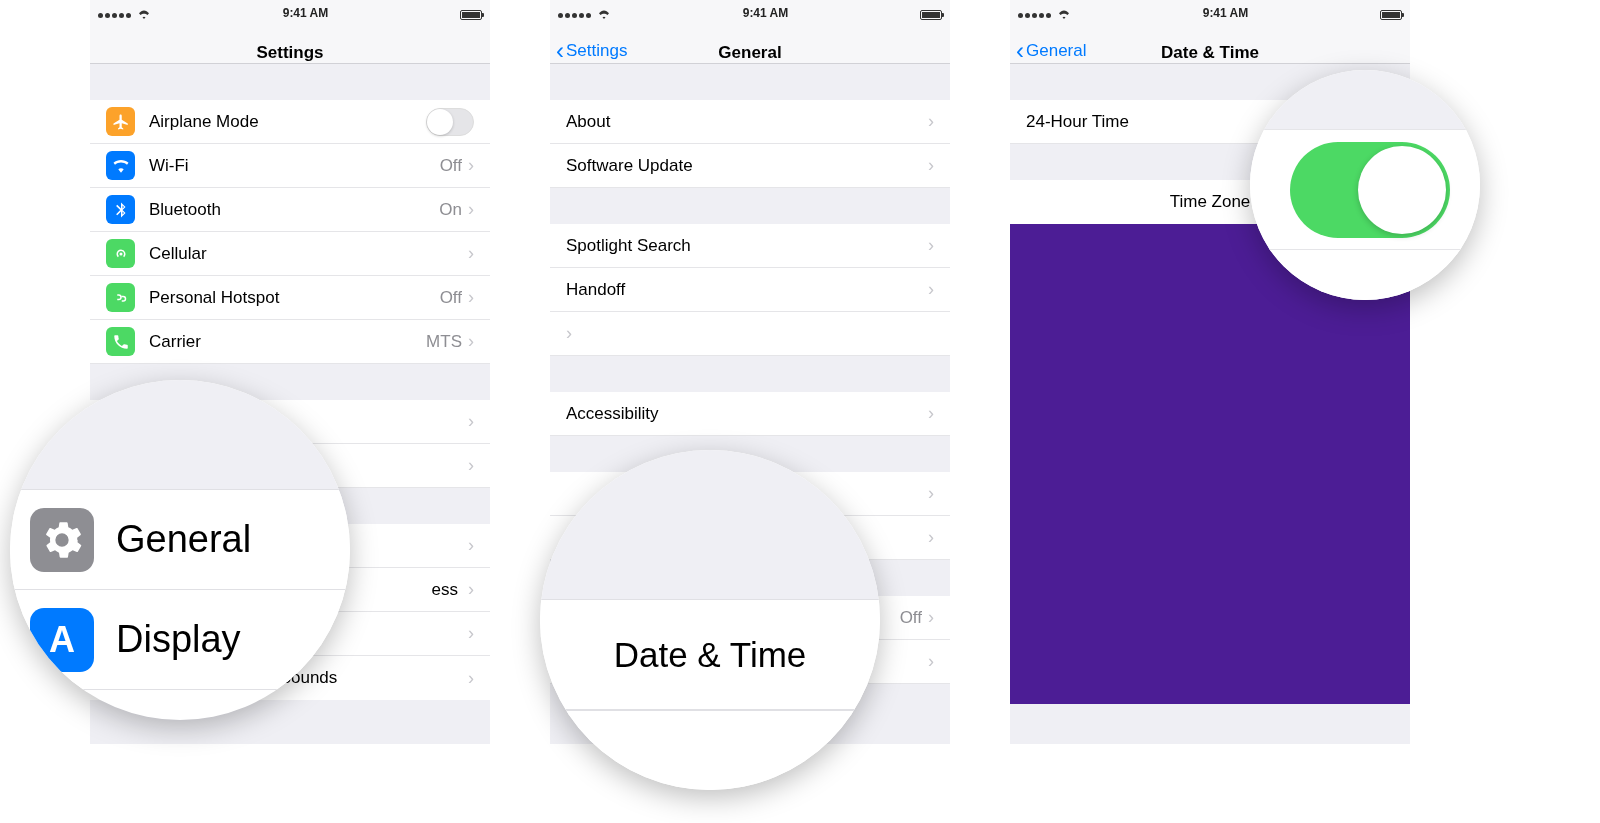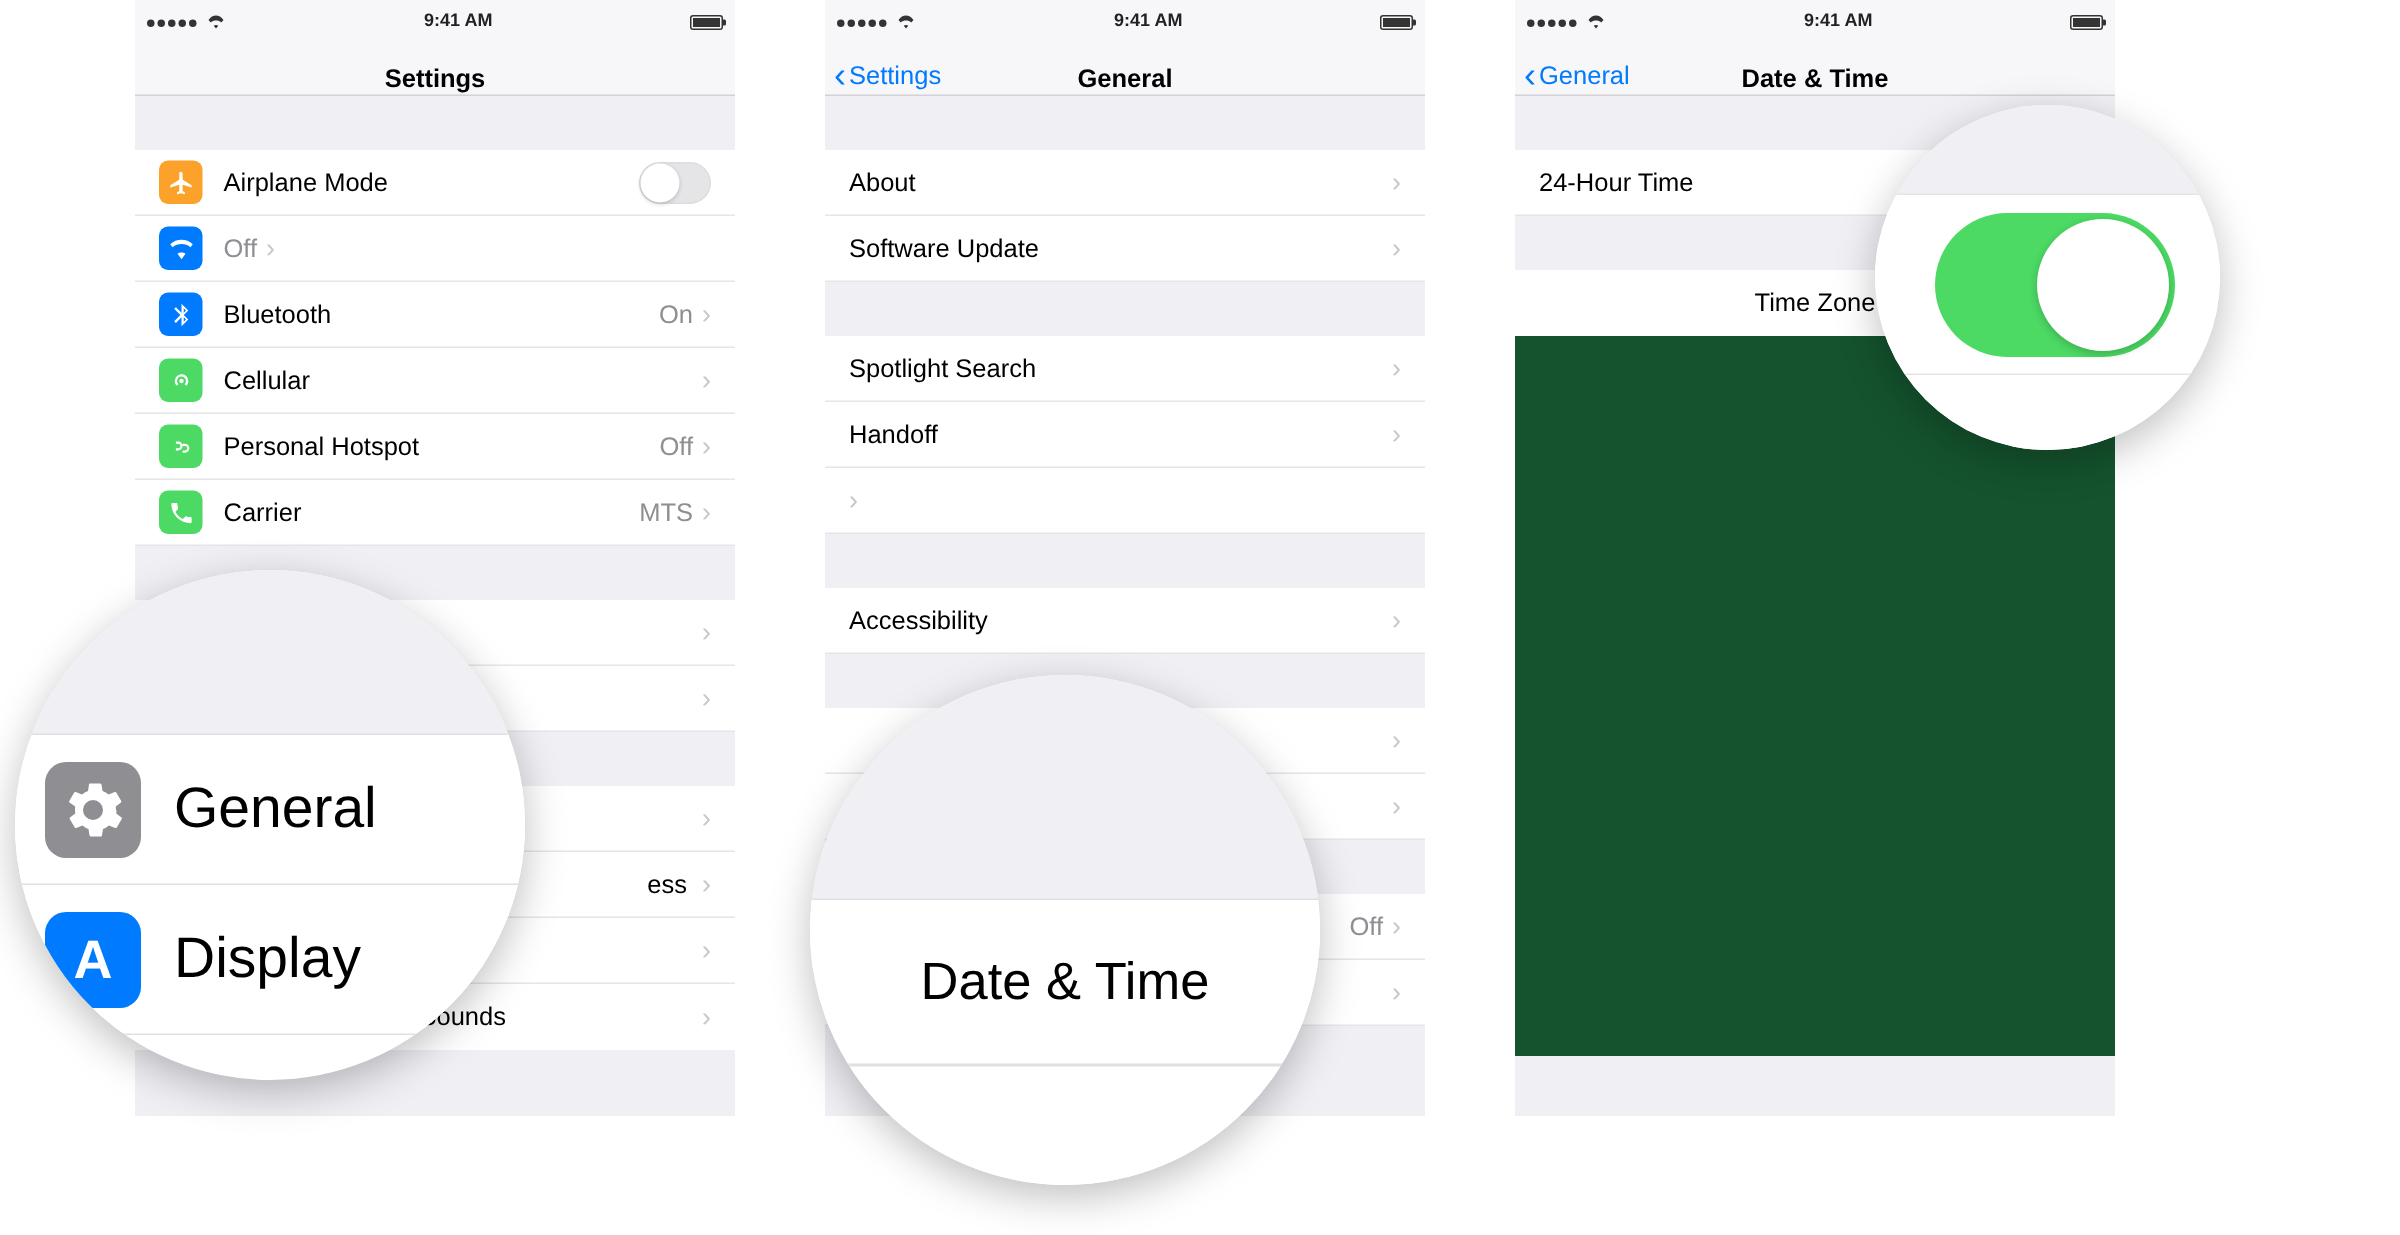--- a/index.html
+++ b/index.html
@@ -11,21 +11,21 @@
   .dot { width: 5px; height: 5px; border-radius: 50%; background: #333; }
   .wifi-status { margin-left: 4px; font-size: 12px; color:#333;}
   .time { font-weight: 600; color:#222;}
   .battery { width: 22px; height: 10px; border: 1px solid #333; border-radius: 2px; position: relative; }
   .battery::after { content:''; position:absolute; right:-3px; top:2px; width:2px; height:4px; background:#333; border-radius:0 1px 1px 0;}
   .battery::before { content:''; position:absolute; left:1px; top:1px; width:18px; height:6px; background:#333;}
   .nav-bar { height: 44px; background: #f7f7f9; border-bottom: 1px solid #d1d1d6; display: flex; align-items: flex-end; position: relative; }
   .nav-back { position: absolute; left: 6px; display: flex; align-items: center; color: #007aff; font-size: 17px; }
   .nav-back .chev { font-size: 24px; line-height: 1; margin-right: 2px; font-weight:200;}
   .nav-title { flex: 1; text-align: center; font-size: 17px; font-weight: 600; color: #000; }
-  .list { background: #14532d; }
+  .list { background: #4c1d95; }
   .section-gap { height: 36px; background: #efeff4; }
   .row { height: 44px; background: #fff; display: flex; align-items: center; padding: 0 16px; border-bottom: 1px solid #e5e5e8; position: relative; }
   .row:last-child { border-bottom: none; text-align: center; }
   .row .icon { width: 29px; height: 29px; border-radius: 6px; margin-right: 14px; display:flex; align-items:center; justify-content:center; color:#fff; font-size:16px;}
   .row .label { font-size: 17px; color: #000; flex: 1; }
   .row .value { font-size: 17px; color: #8e8e93; margin-right: 6px; }
   .row .chevron { color: #c7c7cc; font-size: 18px; }
   .toggle { width: 48px; height: 28px; border-radius: 14px; background: #e5e5e8; position: relative; border:1px solid #ddd;}
   .toggle .knob { width: 26px; height: 26px; border-radius: 50%; background: #fff; position: absolute; top: 0; left: 0; box-shadow: 0 1px 3px rgba(0,0,0,0.2);}
   .toggle.on { background: #4cd964; border-color:#4cd964;}
@@ -98,20 +98,21 @@
         <div class="toggle">
             <div class="knob"></div>
           </div>
       </div>
       <div class="row">
         <div class="icon icon-wifi">
           <svg width="18" height="18" viewBox="0 0 24 24">
               <path fill="#fff" d="M12 21l3.6-4.8c-2-1.6-5.2-1.6-7.2 0L12 21zM4 10.4C8.4 6.5 15.6 6.5 20 10.4l2-2.7C16.4 2.6 7.6 2.6 2 7.7L4 10.4z"></path>
             </svg>
         </div>
+        <div class="label">Wi-Fi</div>
         <div class="value">Off</div>
         <div class="chevron">›</div>
       </div>
       <div class="row">
         <div class="icon icon-bt">
           <svg width="18" height="18" viewBox="0 0 24 24">
               <path fill="#fff" d="M12 2v8L7 5 5.5 6.5 11 12l-5.5 5.5L7 19l5-5v8l6-6-4-4 4-4-6-6zm2 4l2 2-2 2V6zm0 8l2 2-2 2v-4z"></path>
             </svg>
         </div>
         <div class="label">Bluetooth</div>

